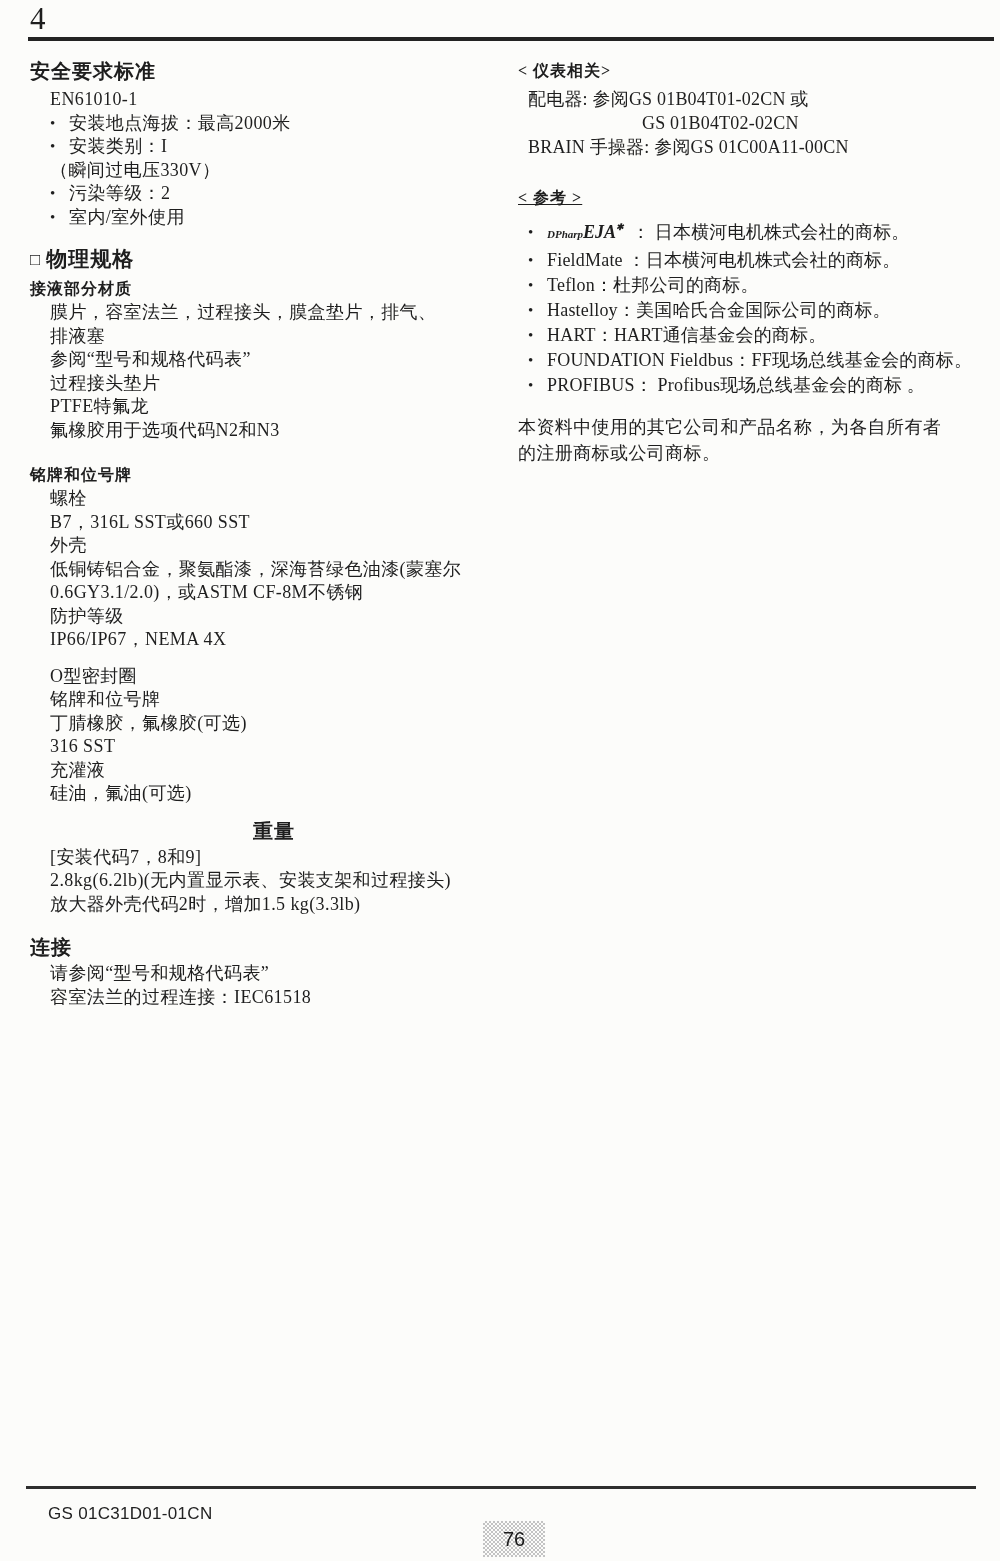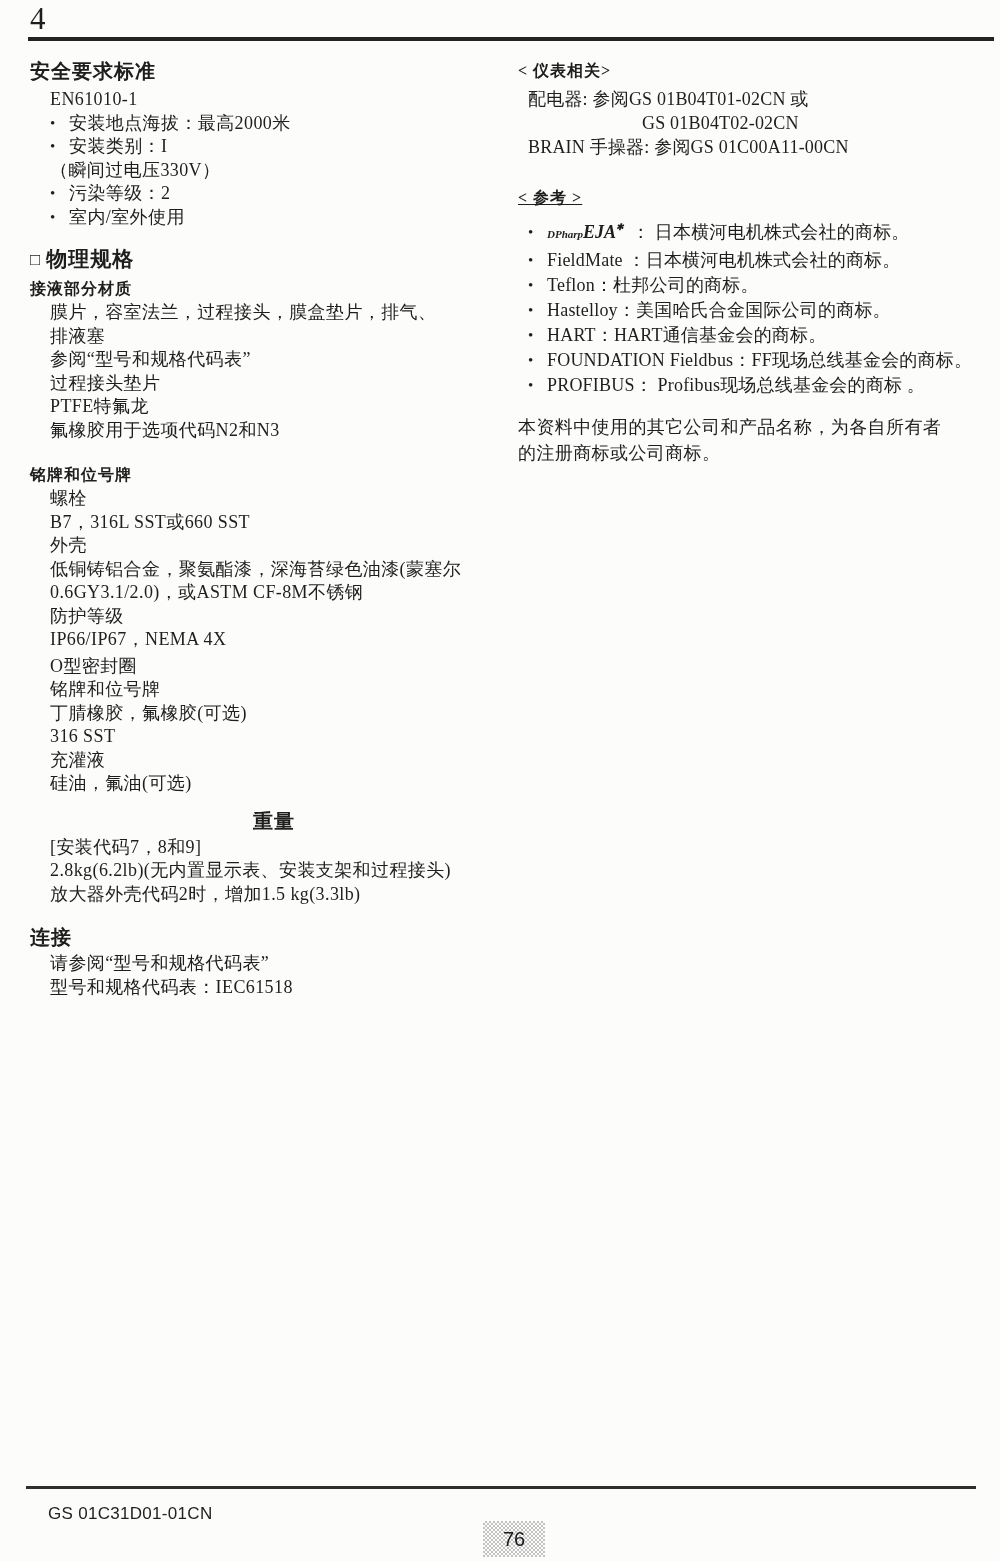--- a/index.html
+++ b/index.html
@@ -23,21 +23,21 @@
   .col-right { position:absolute; left:518px; top:58px; width:480px; }
 
   .h1 { font-size:20px; font-weight:bold; line-height:26px; letter-spacing:1px; white-space:nowrap; }
   .h1.big { font-size:21px; }
   .h2 { font-size:16px; font-weight:bold; line-height:25px; letter-spacing:1px; white-space:nowrap; }
   .box-prefix { font-size:17px; margin-right:5px; position:relative; top:-1px; }
 
   .line { font-size:18px; line-height:23.5px; white-space:nowrap; letter-spacing:0.4px; }
   .ind  { padding-left:20px; }
   .b    { font-weight:normal; }
-  .gap-top { margin-top:3px; }
+  .gap-top { margin-top:13px; }
   .bullet-dot { display:inline-block; width:19px; font-size:15px; vertical-align:1px; }
 
   .mb4 { margin-bottom:4px; }
   .mb2 { margin-bottom:2px; }
   .mt20 { margin-top:20px; }
   .mt17 { margin-top:17px; }
   .mt12 { margin-top:12px;text-align:center; }
   .mt18 { margin-top:18px; }
   .mt2  { margin-top:2px; }
 
@@ -119,21 +119,21 @@
   <div class="line ind b">充灌液</div>
   <div class="line ind">硅油，氟油(可选)</div>
 
   <div class="h1 mt12 mb2">重量</div>
   <div class="line ind">[安装代码7，8和9]</div>
   <div class="line ind">2.8kg(6.2lb)(无内置显示表、安装支架和过程接头)</div>
   <div class="line ind">放大器外壳代码2时，增加1.5 kg(3.3lb)</div>
 
   <div class="h1 mt18 mb2">连接</div>
   <div class="line ind">请参阅“型号和规格代码表”</div>
-  <div class="line ind">型号和规格代码表：IEC61518</div>
+  <div class="line ind">容室法兰的过程连接：IEC61518</div>
 
 </div>
 
 <div class="col-right">
 
   <div class="h2 mb4">&lt; 仪表相关&gt;</div>
   <div class="rline">配电器: 参阅GS 01B04T01-02CN 或</div>
   <div class="rline ind2">GS 01B04T02-02CN</div>
   <div class="rline">BRAIN 手操器: 参阅GS 01C00A11-00CN</div>
 

